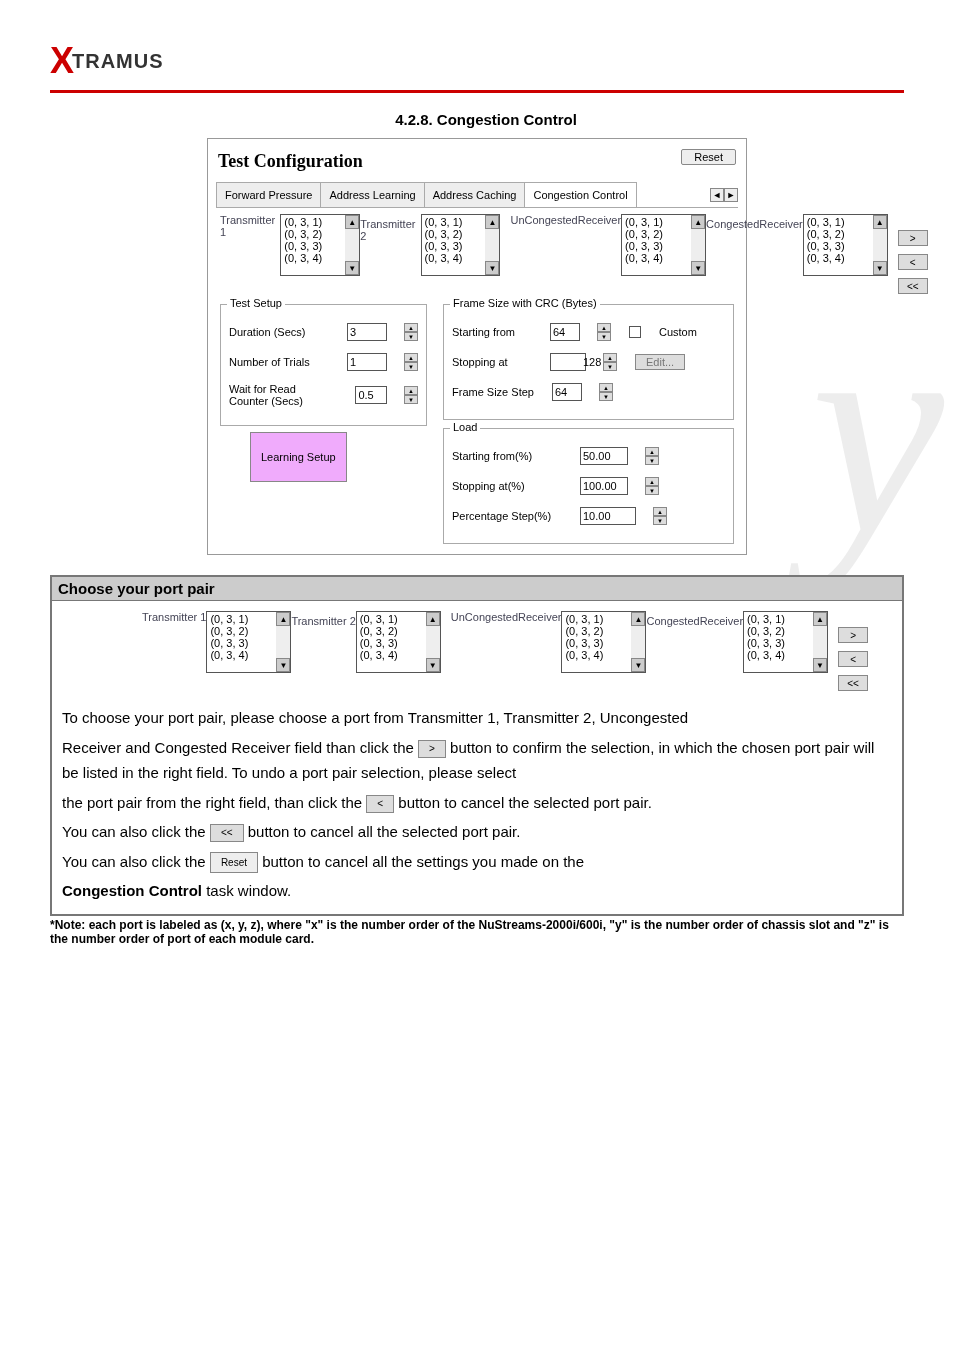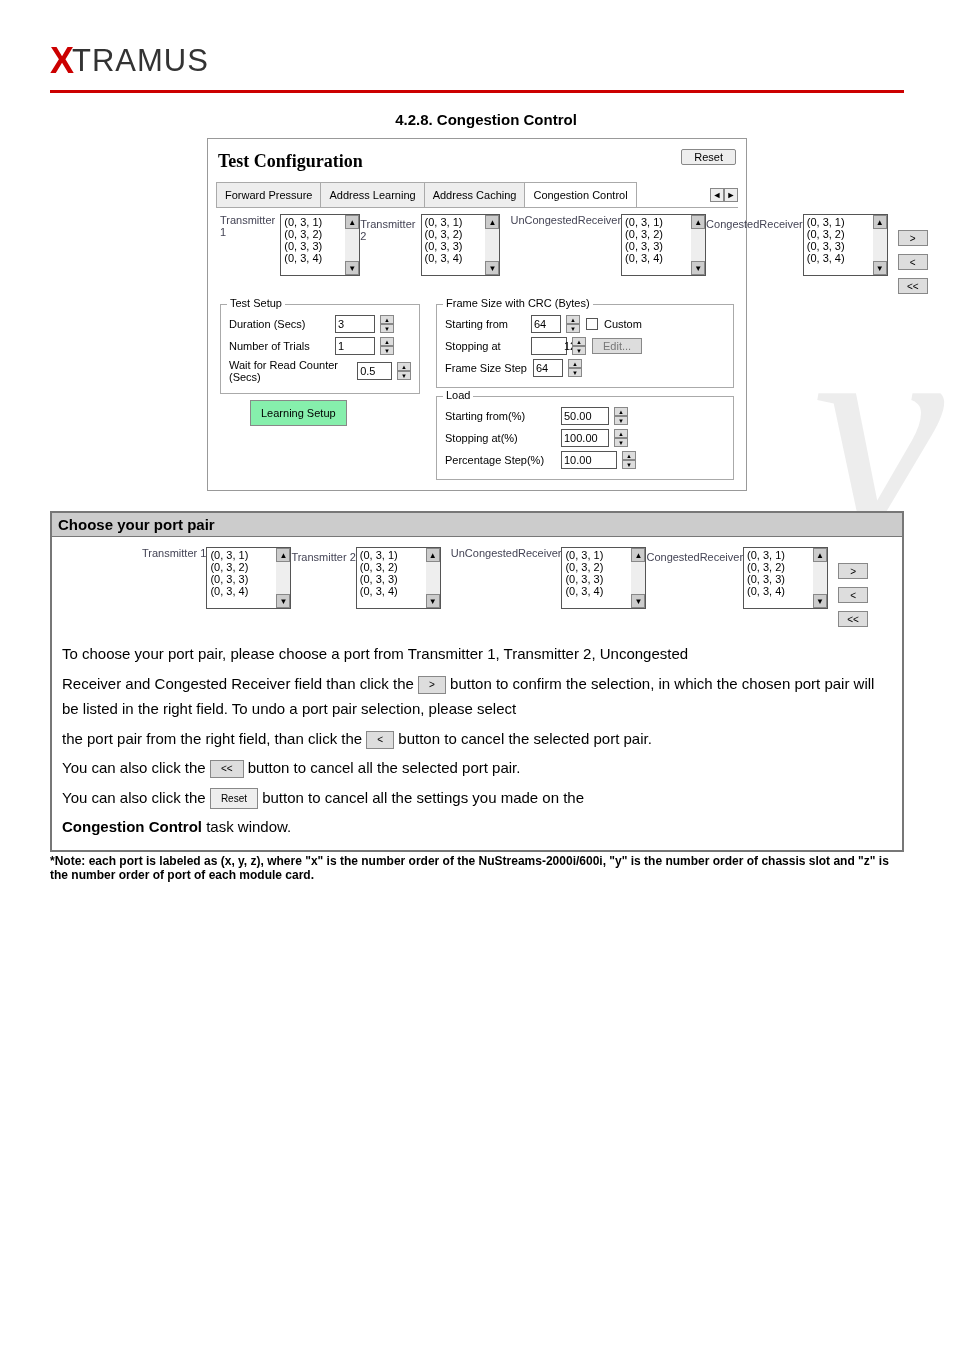--- a/index.html
+++ b/index.html
@@ -1,20 +1,20 @@
 <!DOCTYPE html>
 <html><head>
 <meta charset="utf-8">
 <style>
   * { box-sizing: border-box; margin: 0; padding: 0; }
   body { font-family: Arial, sans-serif; background: #fff; width: 954px; margin: 0 auto; position: relative; }
   .page { padding: 40px 50px 30px 50px; }
   .logo-bar { display: flex; align-items: center; margin-bottom: 8px; }
   .logo-x { color: #c00; font-size: 36px; font-weight: bold; font-family: Arial, sans-serif; }
-  .logo-text { color: #333; font-size: 31px; font-weight: normal; letter-spacing: 1px; margin-left: -2px; }
+  .logo-text { color: #333; font-size: 20px; font-weight: bold; letter-spacing: 1px; margin-left: -2px; }
   .hr-top { height: 3px; background: #c00; margin-bottom: 18px; }
   .section-heading { font-size: 15px; font-weight: bold; margin-bottom: 10px; margin-left: 18px; text-align: center;}
   .screenshot1 { width: 540px; margin: 8px auto 20px auto; border: 1px solid #999; position: relative; padding: 8px; background: #fff;}
   .sc-title { font-size: 18px; font-weight: bold; font-family: "Times New Roman", serif; padding: 4px 0 6px 2px;}
   .reset-btn { position: absolute; top: 10px; right: 10px; border:1px solid #888; font-size:11px; background:#eee; padding:1px 12px; border-radius:2px;}
   .tab-row { margin-top: 4px; display:flex; align-items:center; border-bottom:1px solid #aaa;}
   .tab { font-size:11px; padding:6px 8px; border:1px solid #aaa; border-bottom:none; margin-right:-1px; background:#eee;}
   .tab.active { background:#fff;}
   .tab-scroll { margin-left:auto; display:flex;}
   .tab-scroll div{width:14px;height:14px;border:1px solid #888;display:flex;align-items:center;justify-content:center;font-size:9px;background:#eee;}
@@ -24,27 +24,27 @@
   .lb-label{ font-size:11px; color:#445; margin-bottom:2px;}
   .listbox { width:85px; height:62px; border:1px solid #555; font-size:11px; padding:1px; background:#fff; position:relative; overflow:hidden;}
   .listbox .item{padding:0 2px; white-space:nowrap;}
   .scrollbar{position:absolute;right:0;top:0;bottom:0;width:14px;background:#ddd;display:flex;flex-direction:column;}
   .scrollbar .arr{height:14px;background:#ccc;border:1px solid #888;font-size:8px;display:flex;align-items:center;justify-content:center;}
   .scrollbar .track{flex:1;background:#eee;}
   .mini-btn{border:1px solid #888;background:#ddd;font-size:10px;width:30px;height:16px;display:flex;align-items:center;justify-content:center;margin:2px 0;}
   .btn-col{display:flex;flex-direction:column;justify-content:center;padding-top:14px;gap:4px;}
   .fieldset{border:1px solid #aaa;padding:6px 8px;margin-top:8px;font-size:11px;position:relative;}
   .fieldset-legend{position:absolute;top:-8px;left:6px;background:#fff;padding:0 3px;font-size:11px;}
-  .row{display:flex;align-items:center;gap:6px;margin:4px 0;}
+  .row{display:flex;align-items:center;gap:18px;margin:12px 0;}
   .row label{min-width:100px;display:inline-block;}
   .numbox{border:1px solid #555;width:40px;height:18px;font-size:11px;padding:0 2px;background:#fff;display:inline-flex;align-items:center;}
   .spinner{display:inline-flex;flex-direction:column;margin-left:-1px;}
   .spinner div{width:14px;height:9px;border:1px solid #888;background:#ddd;font-size:6px;display:flex;align-items:center;justify-content:center;}
   .checkbox{width:12px;height:12px;border:1px solid #555;display:inline-block;background:#fff;}
-  .learn-btn{border:1px solid #888;background:#86efac;padding:6px 10px;font-size:11px;margin-top:6px;display:inline-block;}
+  .learn-btn{border:1px solid #888;background:#f0abfc;padding:18px 10px;font-size:11px;margin-top:6px;display:inline-block;}
   .edit-btn{border:1px solid #888;background:#ddd;padding:1px 10px;font-size:11px;color:#777;}
   .watermark{position:absolute;right:-40px;top:120px;font-size:300px;color:#ccc;font-family:"Times New Roman",serif;transform:rotate(0deg);font-style:italic;opacity:0.35;pointer-events:none;z-index:0;}
   .watermark2{position:absolute;left:40px;top:700px;font-size:200px;color:#ccc;font-family:"Times New Roman",serif;font-style:italic;opacity:0.3;pointer-events:none;z-index:0;}
   .grey-table{border:2px solid #777;position:relative;z-index:1;background:#fff;margin-top:8px;}
   .grey-header{background:#ccc;font-weight:bold;font-size:15px;padding:3px 6px;border-bottom:1px solid #777;}
   .table-body{padding:10px 10px 6px 10px;}
   .body-text{font-size:15px;line-height:1.7;}
   .body-text p{margin:4px 0;}
   .inline-btn{display:inline-block;border:1px solid #888;background:#ddd;font-size:10px;padding:0 10px;height:18px;line-height:16px;vertical-align:middle;}
   .inline-reset{display:inline-block;border:1px solid #888;background:#eee;font-size:10px;padding:1px 10px;vertical-align:middle;}

